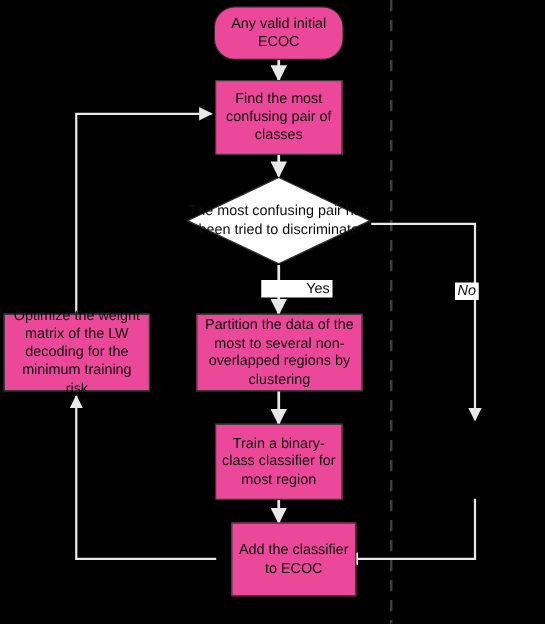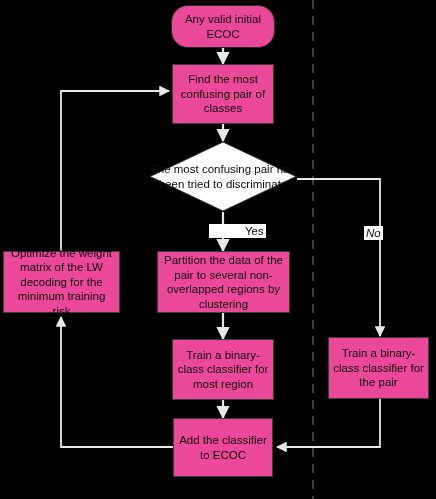--- a/index.html
+++ b/index.html
@@ -122,32 +122,29 @@
       <polygon points="74,1 147,35.5 74,70 1,35.5" fill="#ffffff" stroke="#2f2f2f" stroke-width="1"></polygon>
     </svg>
     <div class="diamond-label">The most confusing pair has been tried to discriminate</div>
   </div>
 
   <div class="node" style="left:3px; top:251px; width:117px; height:62px;">
     <span>Optimize the weight matrix of the LW decoding for the minimum training risk</span>
   </div>
 
   <div class="node" style="left:157px; top:251px; width:133px; height:62px;">
-    <span>Partition the data of the pair to several non-overlapped regions by clustering</span>
+    <span>Partition the data of the most to several non-overlapped regions by clustering</span>
   </div>
 
   <div class="node" style="left:172px; top:339px; width:102px; height:61px;">
     <span>Train a binary-class classifier for most region</span>
   </div>
 
-  <div class="node" style="left:328px; top:337px; width:101px; height:62px;">
-    <span>Train a binary-class classifier for the pair</span>
-  </div>
 
-  <div class="node" style="left:173px; top:418px; width:100px; height:59px;">
+  <div class="node" style="left:185px; top:418px; width:100px; height:59px;">
     <span>Add the classifier to ECOC</span>
   </div>
 
   <div class="edge-label" style="left:209px; top:224px;padding-left:36px;">
     <span>Yes</span>
   </div>
 
   <div class="edge-label" style="left:364px; top:226px;font-style:italic;">
     <span>No</span>
   </div>

